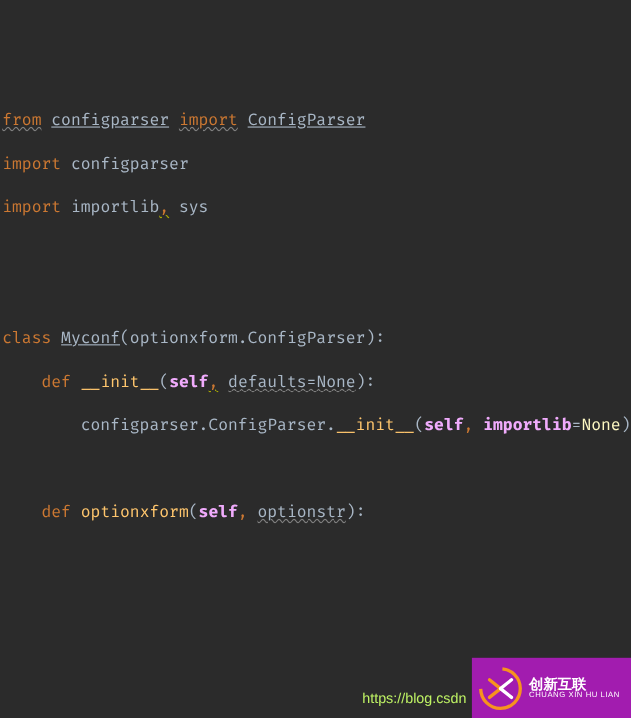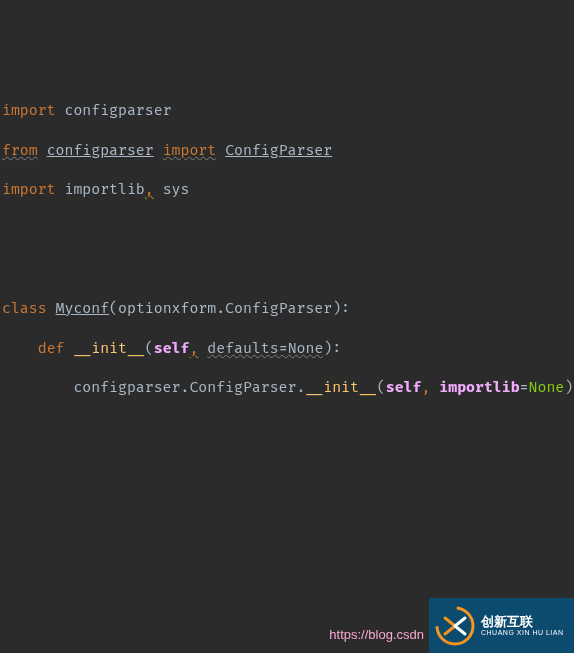--- a/index.html
+++ b/index.html
@@ -14,41 +14,41 @@
       overflow: hidden;
       position: relative;
       white-space: pre;
     }
     .code-area {
       padding: 2px 2px;
     }
     .kw { color: #cc7832; }
     .fn { color: #ffc66d; margin-top: 44px; }
     .self { color: #f0abfc; font-weight: bold; }
-    .none { color: #84cc16; }
+    .none { color: #fef9c3; }
     .comma { color: #cc7832; }
     .squig { text-decoration: underline wavy #808080; text-decoration-thickness: 1px; }
     .squig-y { text-decoration: underline wavy #a9a900; text-decoration-thickness: 1px; }
     .ul { text-decoration: underline; }
 
     .footer-url {
       position: absolute;
       bottom: 8px;
       right: 150px;
-      color: #f9a8d4;
+      color: #bef264;
       font-size: 13px;
       font-family: Arial, sans-serif;
     }
     .watermark {
       position: absolute;
       bottom: 0;
       right: 0;
       width: 145px;
       height: 55px;
-      background: #0c4a6e;
+      background: #a21caf;
       display: flex;
       align-items: center;
       padding: 4px 6px;
       gap: 6px;
     }
     .wm-logo {
       width: 40px;
       height: 40px;
       flex-shrink: 0;
     }
@@ -70,29 +70,30 @@
       letter-spacing: 0.5px;
       font-family: Arial, sans-serif;
     }
   </style>
 </head>
 <body>
 
 
 
 <div class="code-area">
+<div><span class="kw squig">from</span> <span class="squig ul">configparser</span> <span class="kw squig">import</span> <span class="squig ul">ConfigParser</span></div>
 <div><span class="kw">import</span> <span>configparser</span></div>
-<div><span class="kw squig">from</span> <span class="squig ul">configparser</span> <span class="kw squig">import</span> <span class="squig ul">ConfigParser</span></div>
 <div><span class="kw">import</span> <span>importlib</span><span class="comma squig-y">,</span> <span>sys</span></div>
 <div>&nbsp;</div>
 <div>&nbsp;</div>
 <div><span class="kw">class</span> <span class="squig ul">Myconf</span><span>(optionxform.ConfigParser):</span></div>
 <div>    <span class="kw">def</span> <span class="fn">__init__</span><span>(</span><span class="self">self</span><span class="comma squig-y">,</span> <span class="squig">defaults=None</span><span>):</span></div>
 <div>        <span>configparser.ConfigParser.</span><span class="fn">__init__</span><span>(</span><span class="self">self</span><span class="comma">, </span><span class="self">importlib</span><span>=</span><span class="none">None</span><span>)</span></div>
 <div>&nbsp;</div>
+<div>    <span class="kw">def</span> <span class="fn">optionxform</span><span>(</span><span class="self">self</span><span class="comma">, </span><span class="squig">optionstr</span><span>):</span></div>
 <div>&nbsp;</div>
 <div>&nbsp;</div>
 
 
 
 
 
 
 
 

